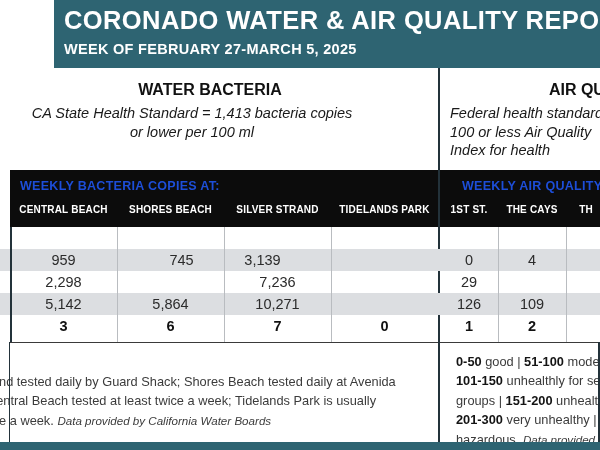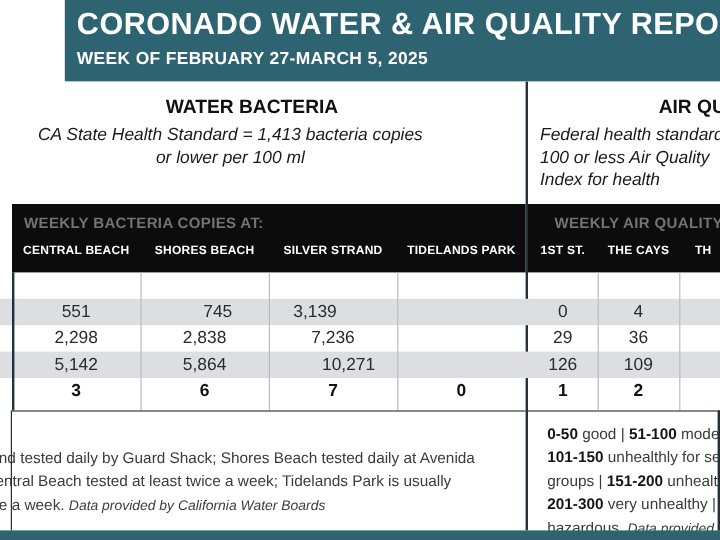--- a/index.html
+++ b/index.html
@@ -49,21 +49,21 @@
   
   .vdiv{
     position:absolute;left:438px;top:68px;width:2px;height:374px;background:#23323a;
   }
 
   
   .blackbar{position:absolute;background:#0c0c0c;}
   #blackbar-water{left:10px;top:170px;width:428px;height:57px;}
   #blackbar-air{left:440px;top:170px;width:160px;height:57px;}
   .bb-caption{
-    position:absolute;color:#737373;font-weight:bold;font-size:12.5px;
+    position:absolute;color:#1d4ed8;font-weight:bold;font-size:12.5px;
     letter-spacing:.3px;white-space:nowrap;line-height:1;
   }
   #cap-water{left:20px;top:180px;}
   #cap-air{left:462px;top:180px;}
   .colhead{
     position:absolute;color:#fff;font-weight:bold;font-size:10px;
     letter-spacing:.2px;white-space:nowrap;line-height:1;top:205px;
     text-align:center;
   }
 
@@ -159,40 +159,38 @@
       <div class="row" style="top: 0px;">
         <div class="cell" style="left: 10px; width: 107px;"></div>
         <div class="cell" style="left: 117px; width: 107px;"></div>
         <div class="cell" style="left: 224px; width: 107px;"></div>
         <div class="cell" style="left: 331px; width: 107px;"></div>
         <div class="cell" style="left: 440px; width: 58px;"></div>
         <div class="cell" style="left: 498px; width: 68px;"></div>
         <div class="cell" style="left: 566px; width: 40px;"></div>
       </div>
       <div class="row shaded" style="top: 22px;">
-        <div class="cell" style="left: 10px; width: 107px;">551</div>
+        <div class="cell" style="left: 10px; width: 107px;">959</div>
         <div class="cell" style="left: 128px; width: 107px;">745</div>
         <div class="cell" style="left: 209px; width: 107px;">3,139</div>
         <div class="cell" style="left: 331px; width: 107px;"></div>
         <div class="cell" style="left: 440px; width: 58px;">0</div>
         <div class="cell" style="left: 498px; width: 68px;">4</div>
         <div class="cell" style="left: 566px; width: 40px;"></div>
       </div>
       <div class="row" style="top: 44px;">
         <div class="cell" style="left: 10px; width: 107px;">2,298</div>
-        <div class="cell" style="left: 117px; width: 107px;">2,838</div>
         <div class="cell" style="left: 224px; width: 107px;">7,236</div>
         <div class="cell" style="left: 440px; width: 58px;">29</div>
-        <div class="cell" style="left: 498px; width: 68px;">36</div>
         <div class="cell" style="left: 566px; width: 40px;"></div>
       </div>
       <div class="row shaded" style="top: 66px;">
         <div class="cell" style="left: 10px; width: 107px;">5,142</div>
         <div class="cell" style="left: 117px; width: 107px;">5,864</div>
-        <div class="cell" style="left: 224px; width: 107px; padding-left: 13px;">10,271</div>
+        <div class="cell" style="left: 224px; width: 107px;">10,271</div>
         <div class="cell" style="left: 331px; width: 107px;"></div>
         <div class="cell" style="left: 440px; width: 58px;">126</div>
         <div class="cell" style="left: 498px; width: 68px;">109</div>
         <div class="cell" style="left: 566px; width: 40px;"></div>
       </div>
       <div class="row bold" style="top: 88px;">
         <div class="cell" style="left: 10px; width: 107px;">3</div>
         <div class="cell" style="left: 117px; width: 107px;">6</div>
         <div class="cell" style="left: 224px; width: 107px;">7</div>
         <div class="cell" style="left: 331px; width: 107px;">0</div>

